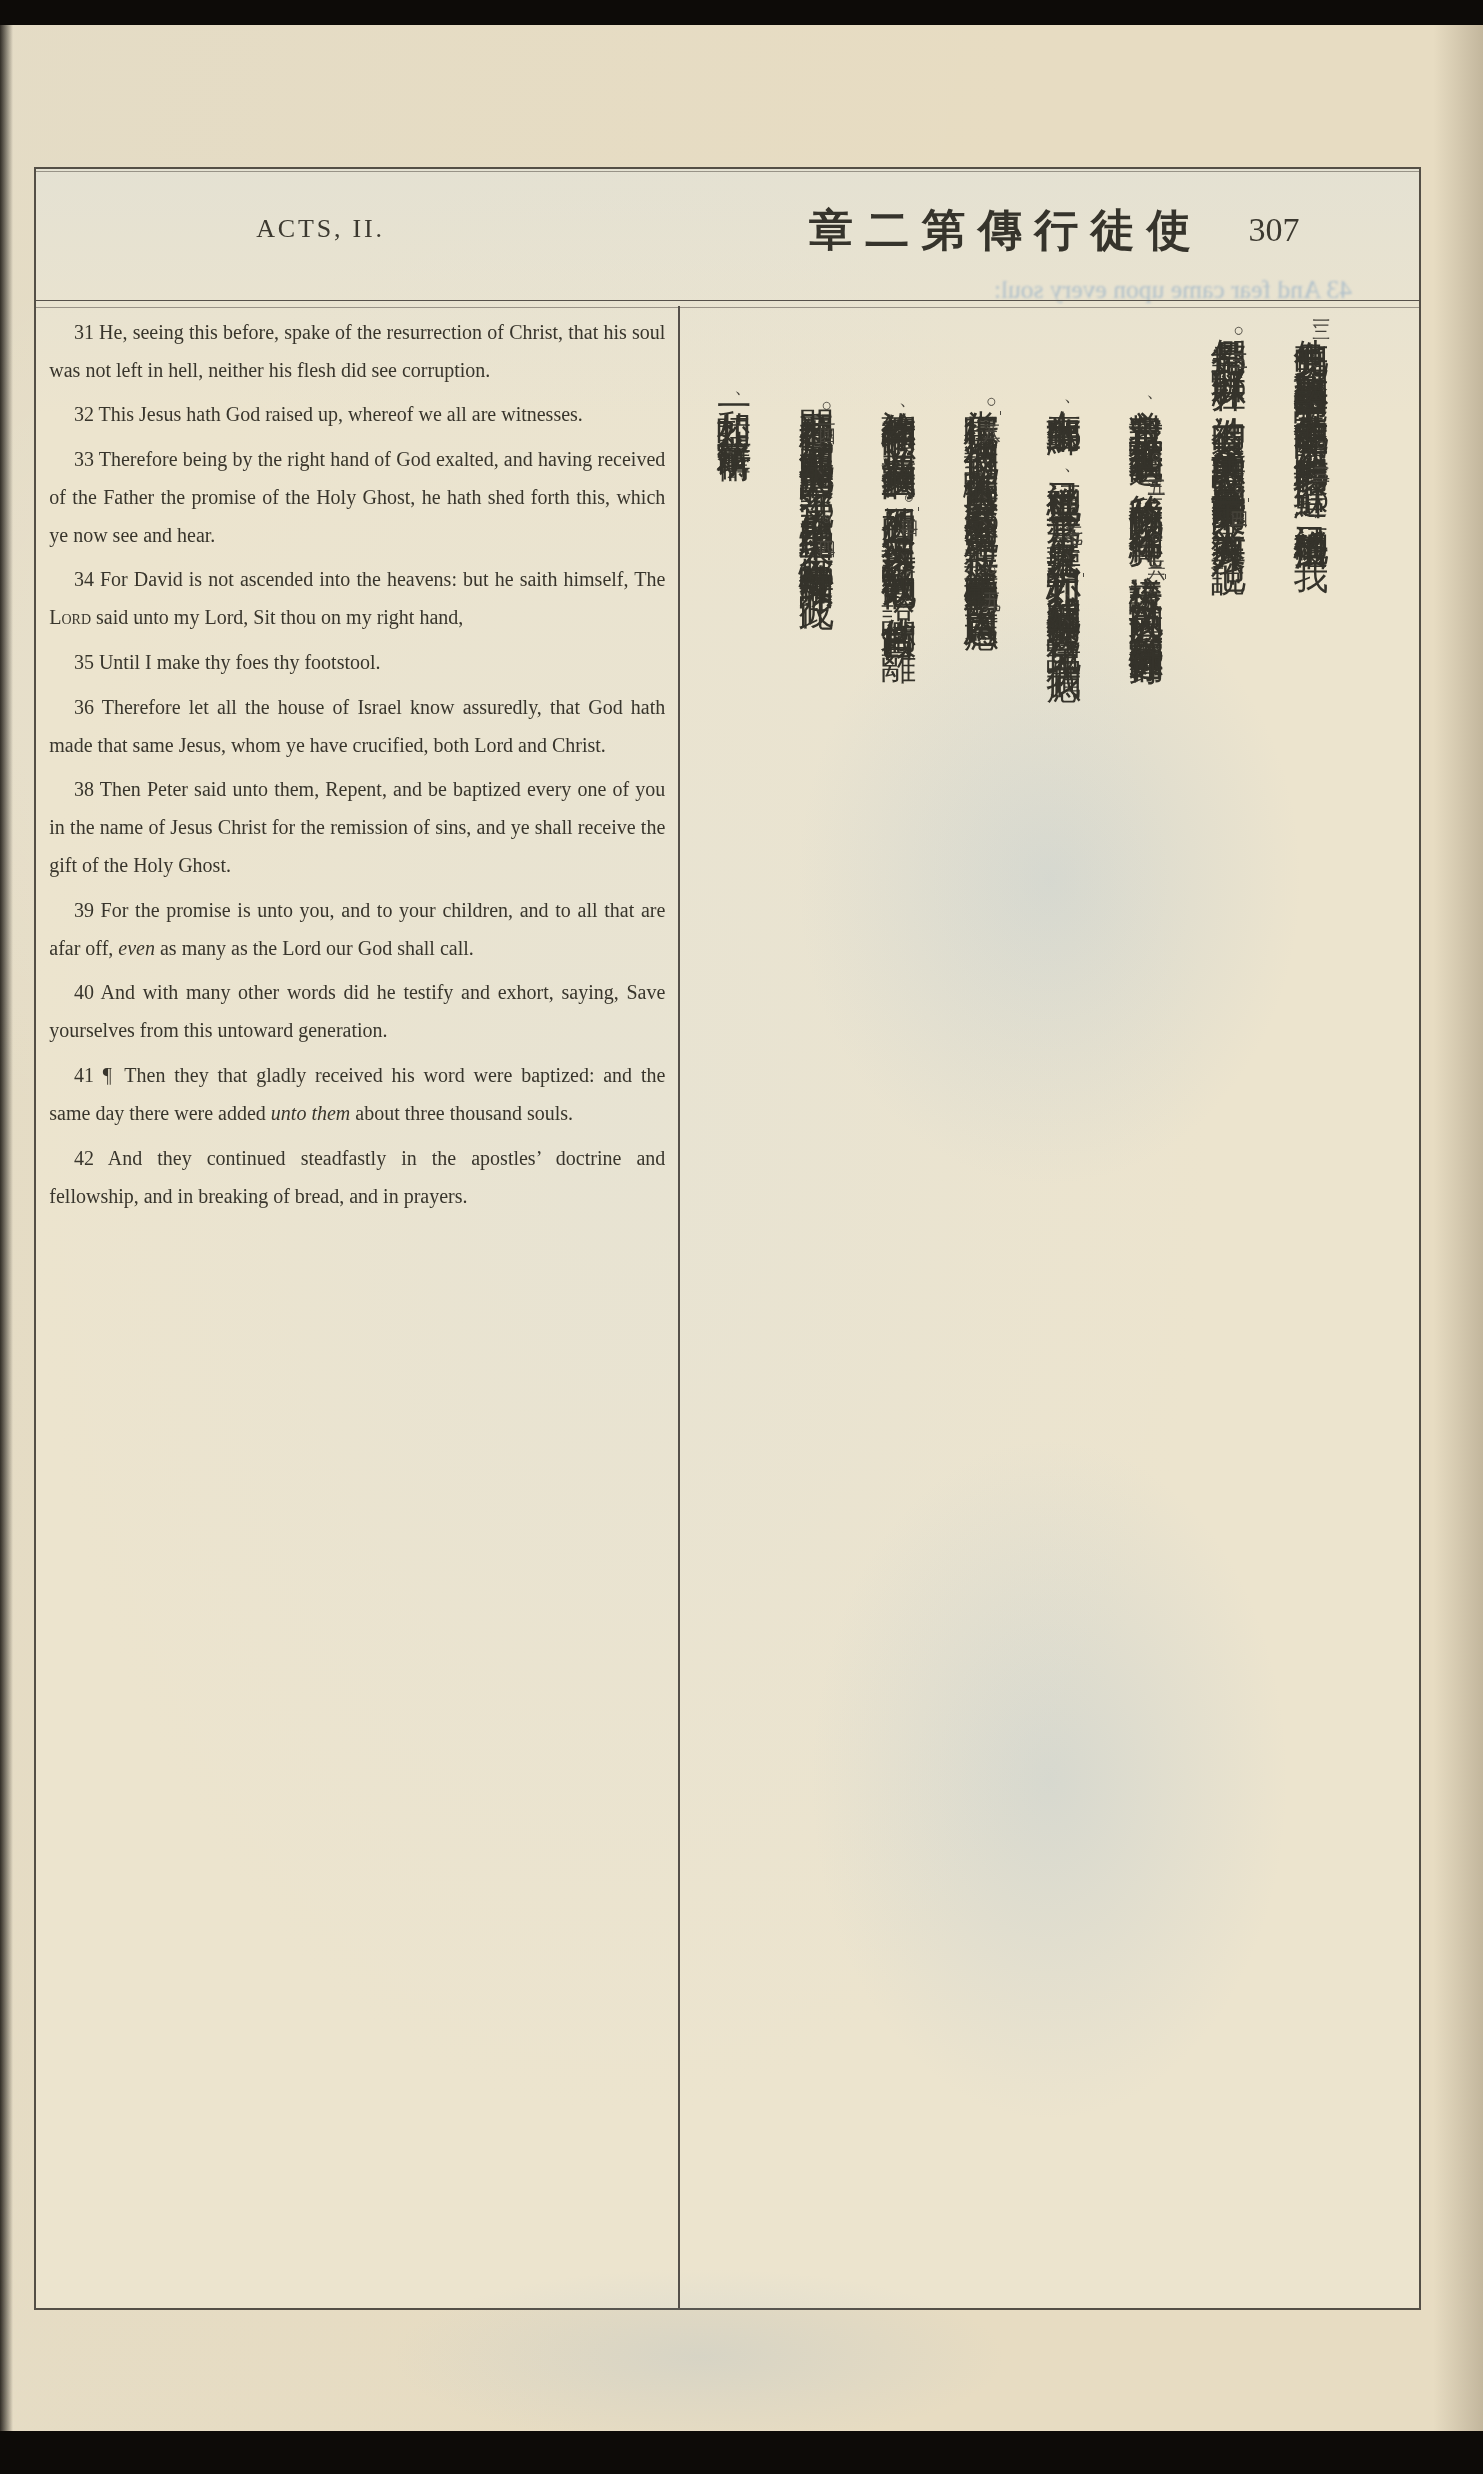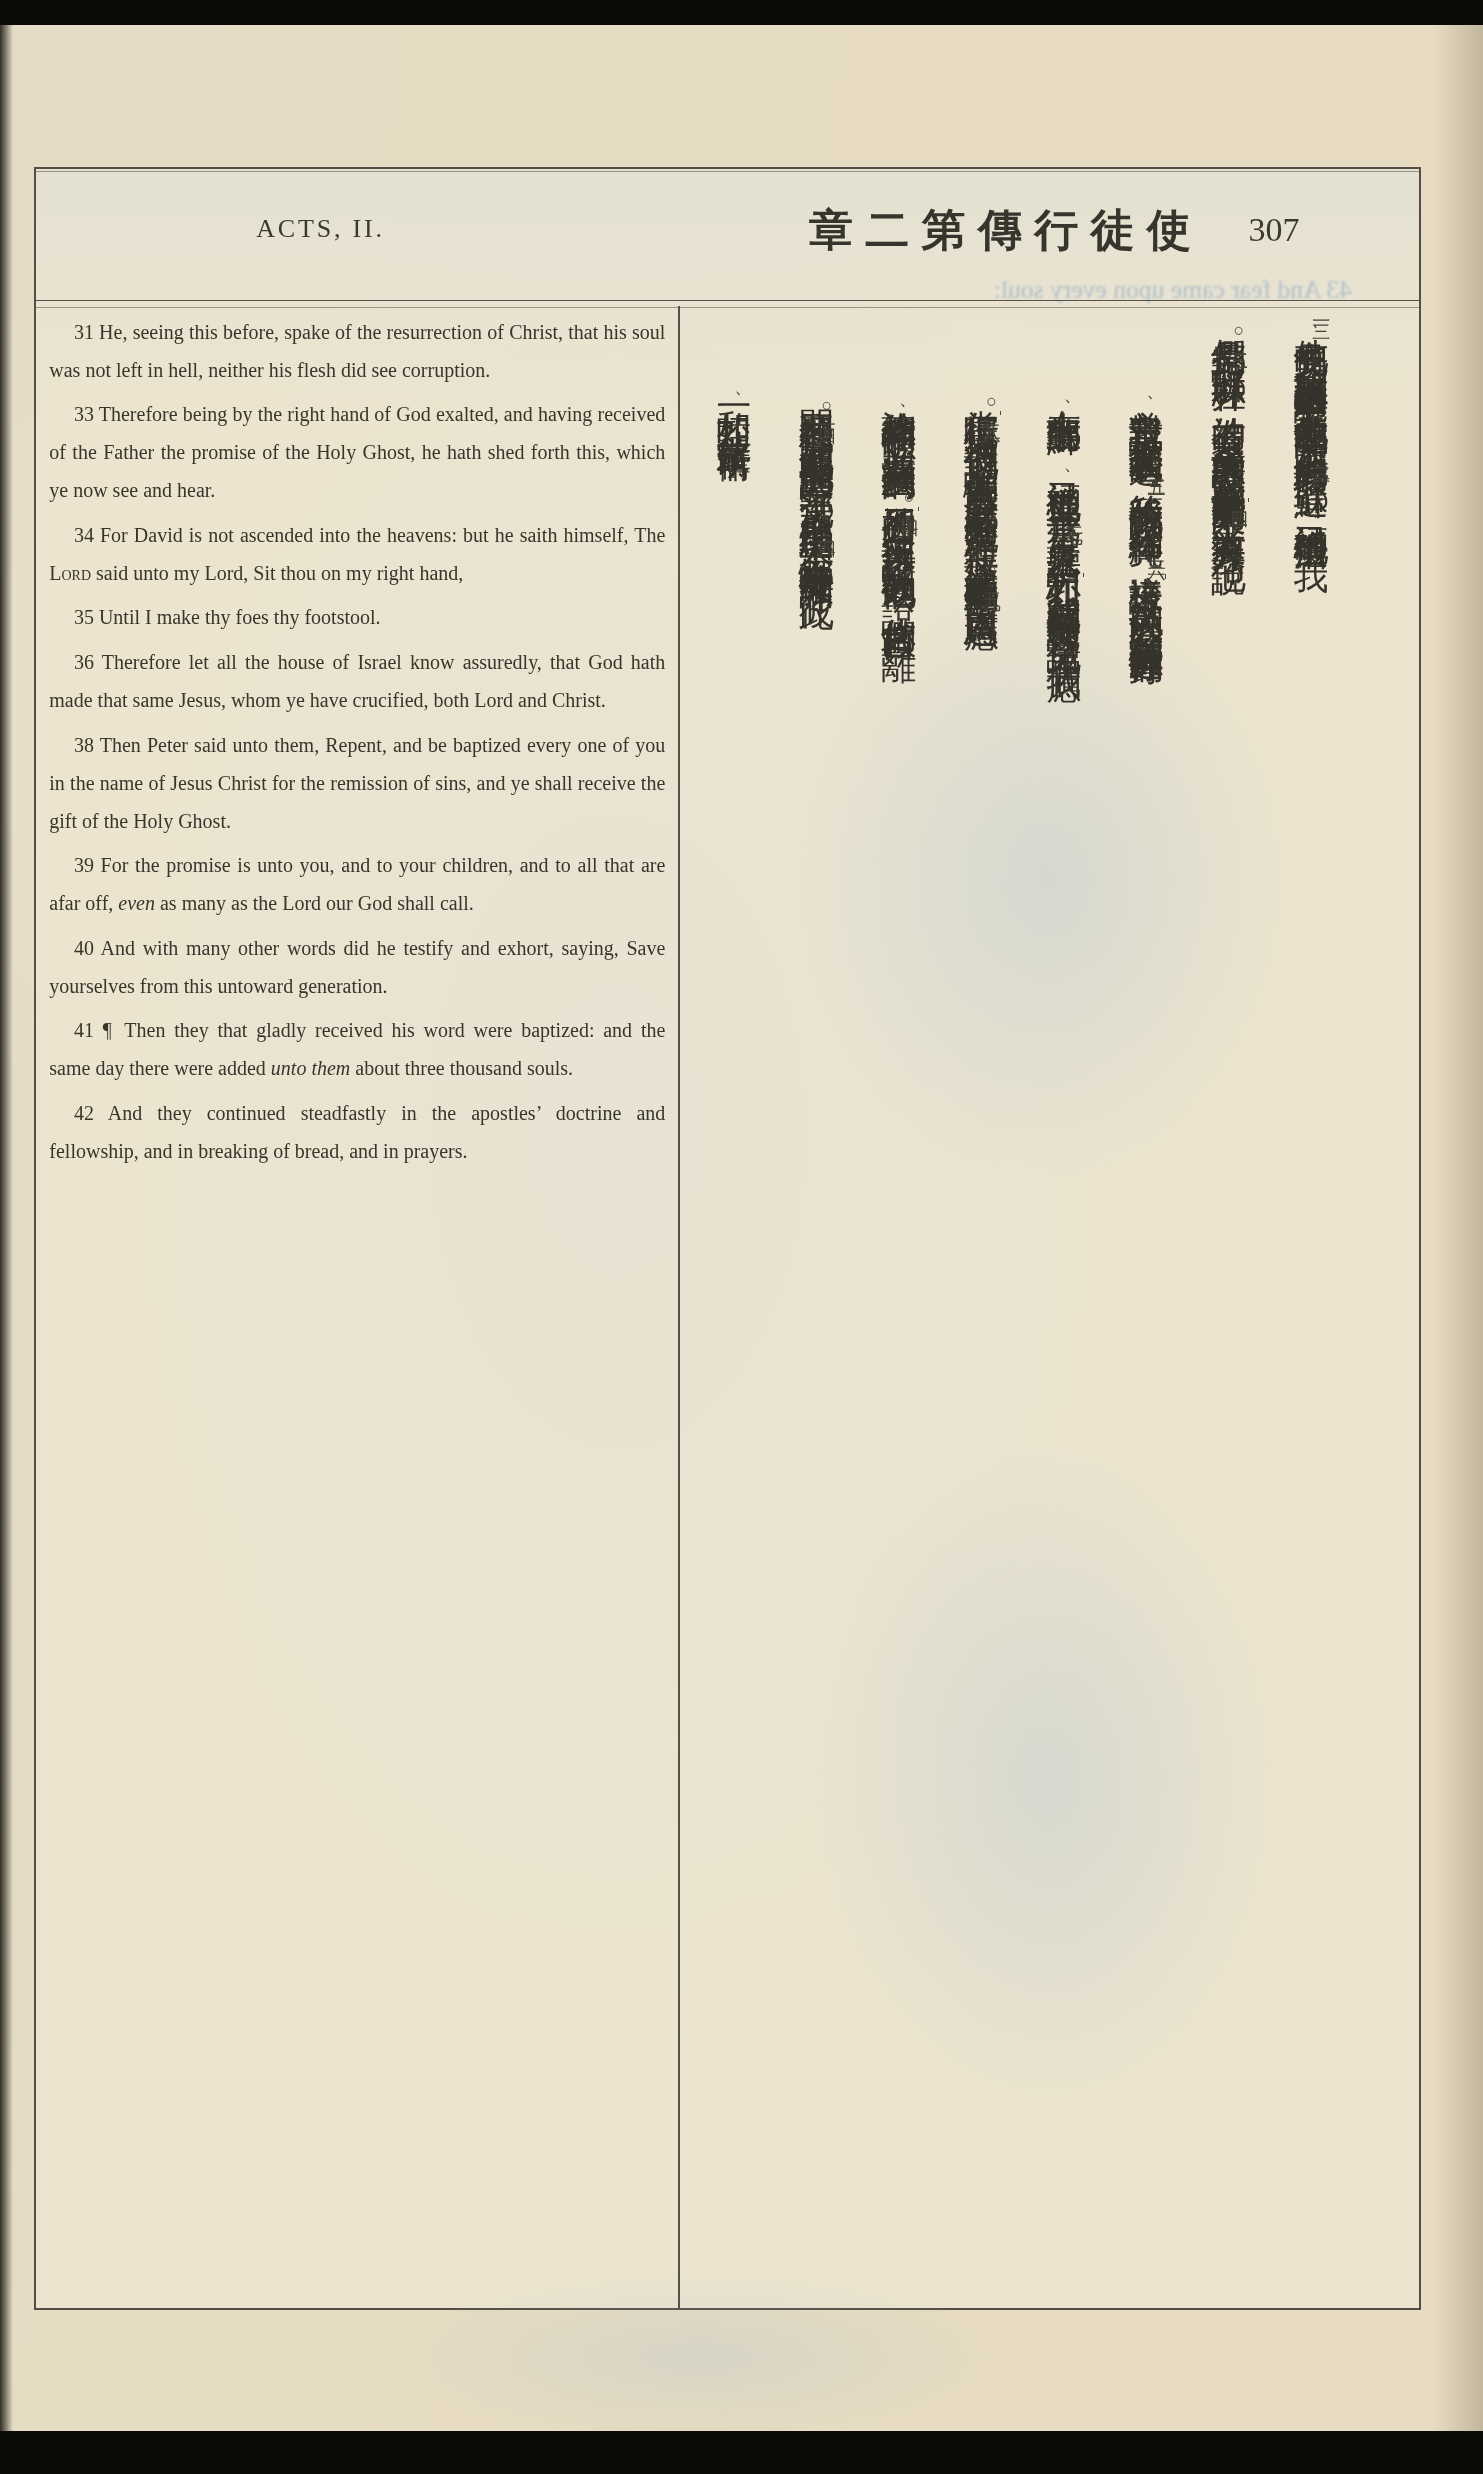--- a/index.html
+++ b/index.html
@@ -99,20 +99,21 @@
     <div class="header">
       <div class="hdr-eng">ACTS, II.</div>
       <div class="hdr-chi">章二第傳行徒使</div>
       <div class="hdr-num">307</div>
     </div>
     <div class="rule2"></div>
     <div class="divider"></div>
 
     <div class="eng" id="eng-col">
         <p class="verse"><span class="vnum">31</span> <span>He, seeing this before, spake of the resurrection of Christ, that his soul was not left in hell, neither his flesh did see corruption.</span></p>
+        <p class="verse"><span class="vnum">32</span> <span>This Jesus hath God raised up, whereof we all are witnesses.</span></p>
         <p class="verse"><span class="vnum">33</span> <span>Therefore being by the right hand of God exalted, and having received of the Father the promise of the Holy Ghost, he hath shed forth this, which ye now see and hear.</span></p>
         <p class="verse"><span class="vnum">34</span> <span>For David is not ascended into the heavens: but he saith himself, The </span><span class="sc">Lord</span><span> said unto my Lord, Sit thou on my right hand,</span></p>
         <p class="verse"><span class="vnum">35</span> <span>Until I make thy foes thy footstool.</span></p>
         <p class="verse"><span class="vnum">36</span> <span>Therefore let all the house of Israel know assuredly, that God hath made that same Jesus, whom ye have crucified, both Lord and Christ.</span></p>
         <p class="verse"><span class="vnum">38</span> <span>Then Peter said unto them, Repent, and be baptized every one of you in the name of Jesus Christ for the remission of sins, and ye shall receive the gift of the Holy Ghost.</span></p>
         <p class="verse"><span class="vnum">39</span> <span>For the promise is unto you, and to your children, and to all that are afar off, </span><span class="it">even</span><span> as many as the Lord our God shall call.</span></p>
         <p class="verse"><span class="vnum">40</span> <span>And with many other words did he testify and exhort, saying, Save yourselves from this untoward generation.</span></p>
         <p class="verse"><span class="vnum">41</span> <span class="pilcrow">¶ </span><span>Then they that gladly received his word were baptized: and the same day there were added </span><span class="it">unto them</span><span> about three thousand souls.</span></p>
         <p class="verse"><span class="vnum">42</span> <span>And they continued steadfastly in the apostles’ doctrine and fellowship, and in breaking of bread, and in prayers.</span></p>
       </div>

